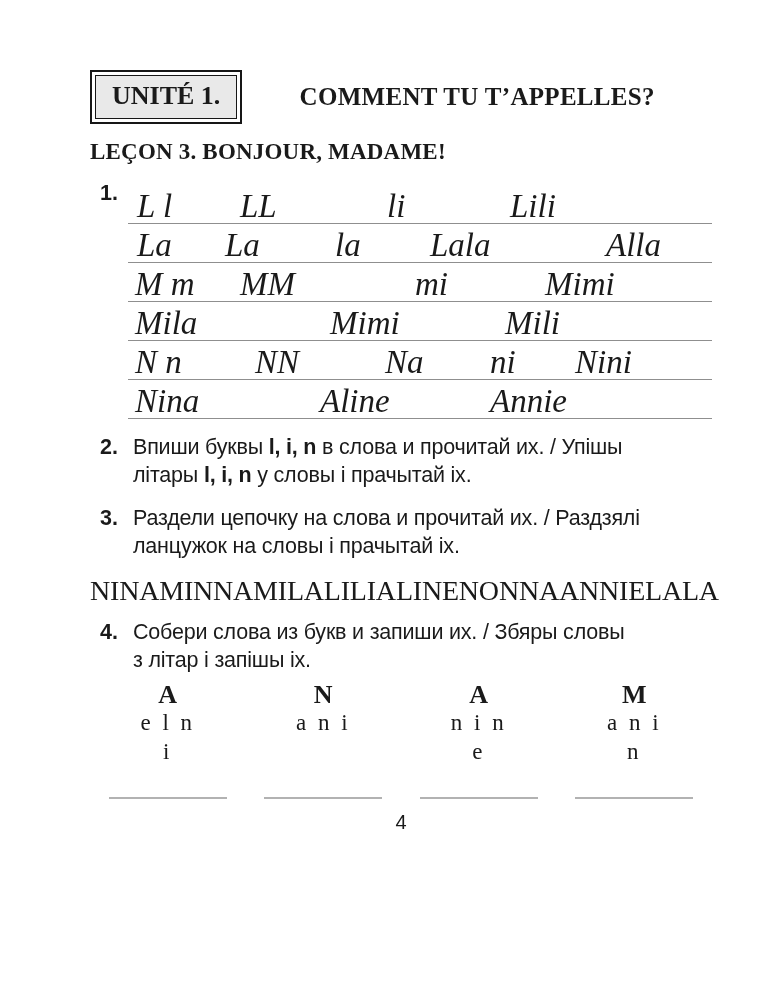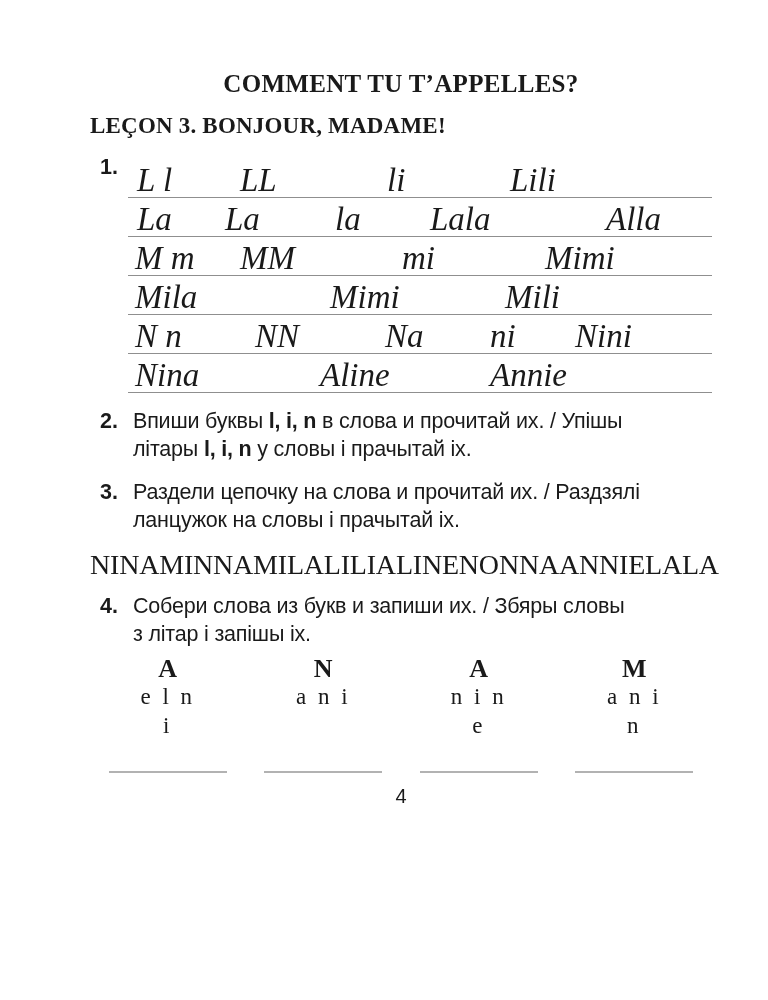--- a/index.html
+++ b/index.html
@@ -48,20 +48,23 @@
   .col-line{margin-top:auto;width:118px;border-top:2px solid #b2b2b2;}
 
   .page-number{margin-top:12px;text-align:center;font-size:20px;}
 </style>
 </head>
 <body>
 
 <div class="page">
 
   <div class="header-row">
+    <div class="unit-box">
+      <div class="unit-inner">UNITÉ 1.</div>
+    </div>
     <div class="main-title">COMMENT TU T’APPELLES?</div>
   </div>
 
   <div class="lesson-title">LEÇON 3. BONJOUR, MADAME!</div>
 
   <div class="exercise">
     <div class="ex-num">1.</div>
     <div class="ex-body">
       <div class="writing-rows">
           <div class="w-row" style="border-bottom-color: rgb(143, 143, 143);">
@@ -73,21 +76,21 @@
           <div class="w-row" style="border-bottom-color: rgb(143, 143, 143);">
             <span class="w-word" style="left: 9px;">La</span>
             <span class="w-word" style="left: 97px;">La</span>
             <span class="w-word" style="left: 207px;">la</span>
             <span class="w-word" style="left: 302px;">Lala</span>
             <span class="w-word" style="left: 478px;">Alla</span>
           </div>
           <div class="w-row" style="border-bottom-color: rgb(143, 143, 143);">
             <span class="w-word" style="left: 7px;">M m</span>
             <span class="w-word" style="left: 112px;">MM</span>
-            <span class="w-word" style="left: 274px;">mi</span>
+            <span class="w-word" style="left: 287px;">mi</span>
             <span class="w-word" style="left: 417px;">Mimi</span>
           </div>
           <div class="w-row" style="border-bottom-color: rgb(143, 143, 143);">
             <span class="w-word" style="left: 7px;">Mila</span>
             <span class="w-word" style="left: 202px;">Mimi</span>
             <span class="w-word" style="left: 377px;">Mili</span>
           </div>
           <div class="w-row" style="border-bottom-color: rgb(143, 143, 143);">
             <span class="w-word" style="left: 7px;">N n</span>
             <span class="w-word" style="left: 127px;">NN</span>

